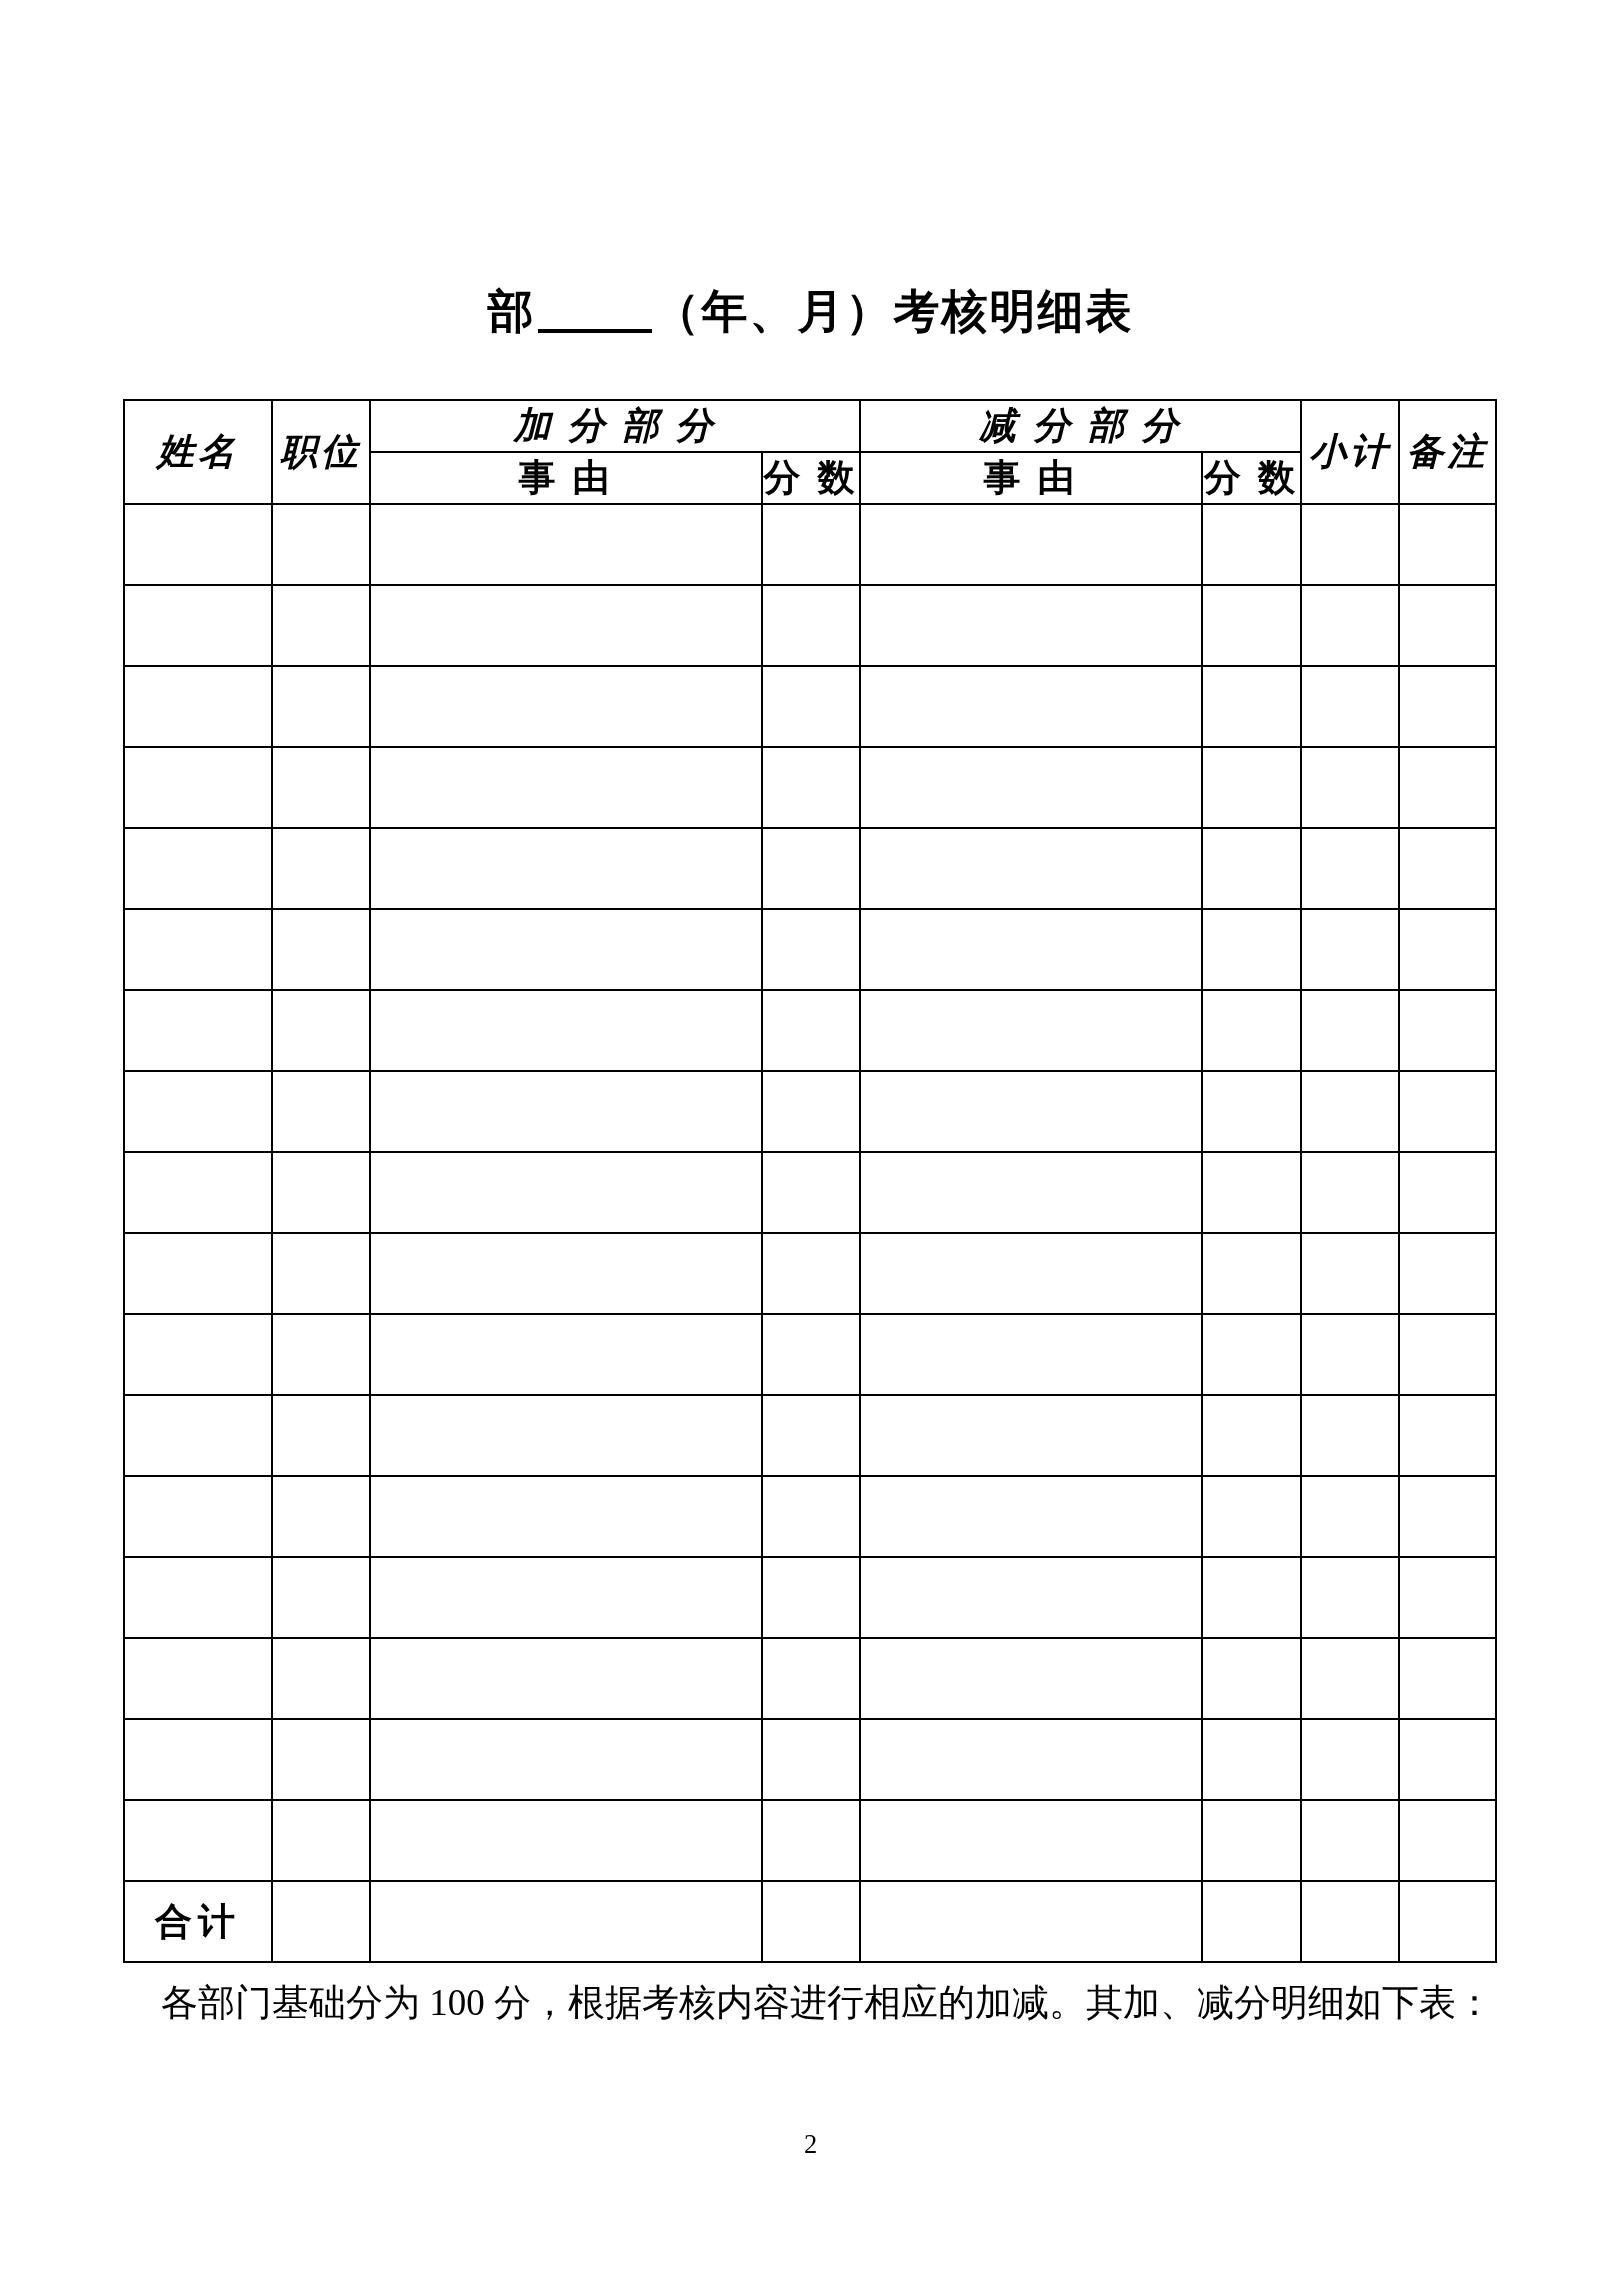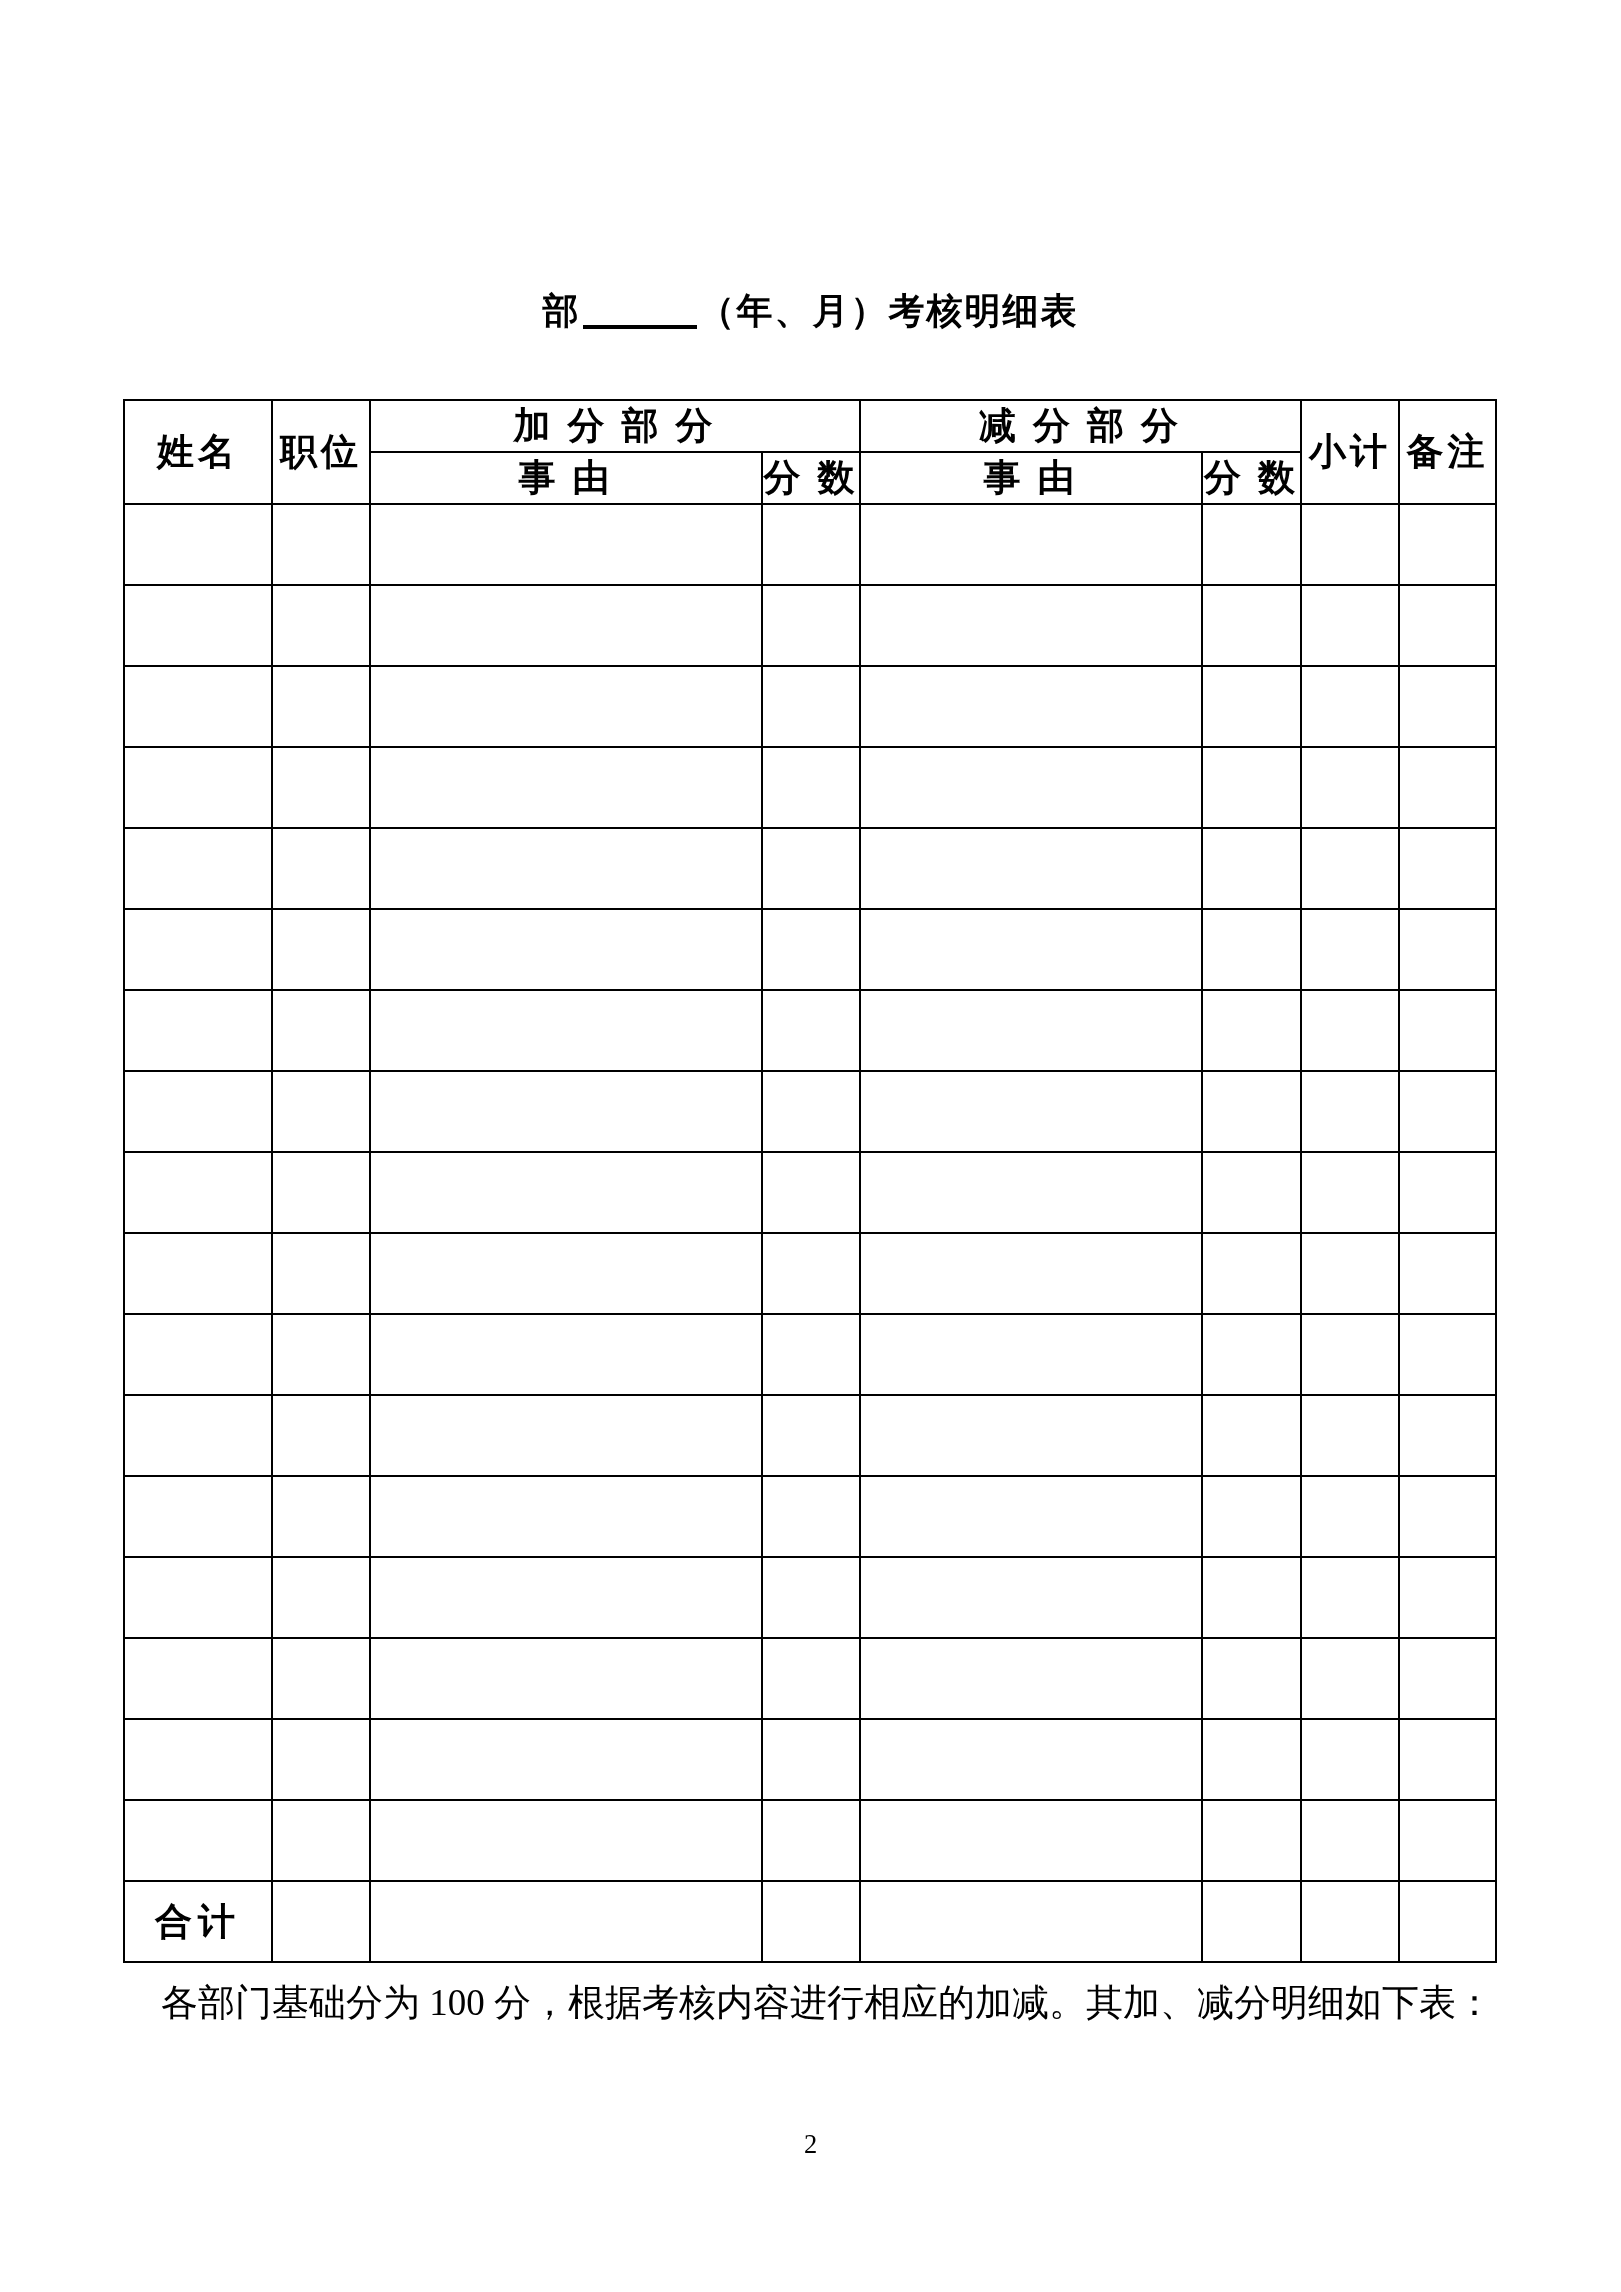--- a/index.html
+++ b/index.html
@@ -17,21 +17,21 @@
     background: #ffffff;
   }
 
   
   .doc-title {
     position: absolute;
     top: 282px;
     left: 0;
     width: 100%;
     text-align: center;
-    font-size: 36px;
+    font-size: 46px;
     font-weight: bold;
     letter-spacing: 2px;
     line-height: 59px;
     white-space: nowrap;
   }
   .title-blank {
     display: inline-block;
     width: 114px;
     height: 0px;
     border-bottom: 4.9px solid #000;
@@ -58,21 +58,21 @@
     text-align: center;
     vertical-align: middle;
     overflow: hidden;
   }
   table.assess th {
     font-size: 37px;
     font-weight: bold;
     letter-spacing: 3.9px;
     white-space: nowrap;
   }
-  tr.hdr-top  { height: 47px; }
+  tr.hdr-top  { height: 47px; font-style: italic; }
   tr.hdr-sub  { height: 42px; margin-top: 32px; }
   tr.body-row { height: 81px; }
   tr.total-row { height: 81px; padding-left: 44px; }
   tr.total-row td.total-label {
     font-size: 37px;
     font-weight: bold;
     letter-spacing: 5.9px;
   }
 
   

